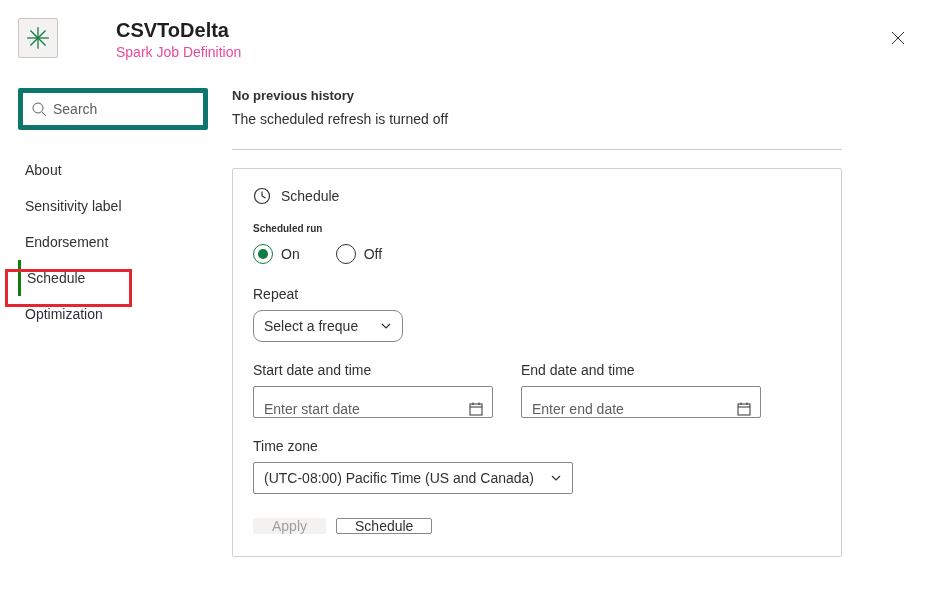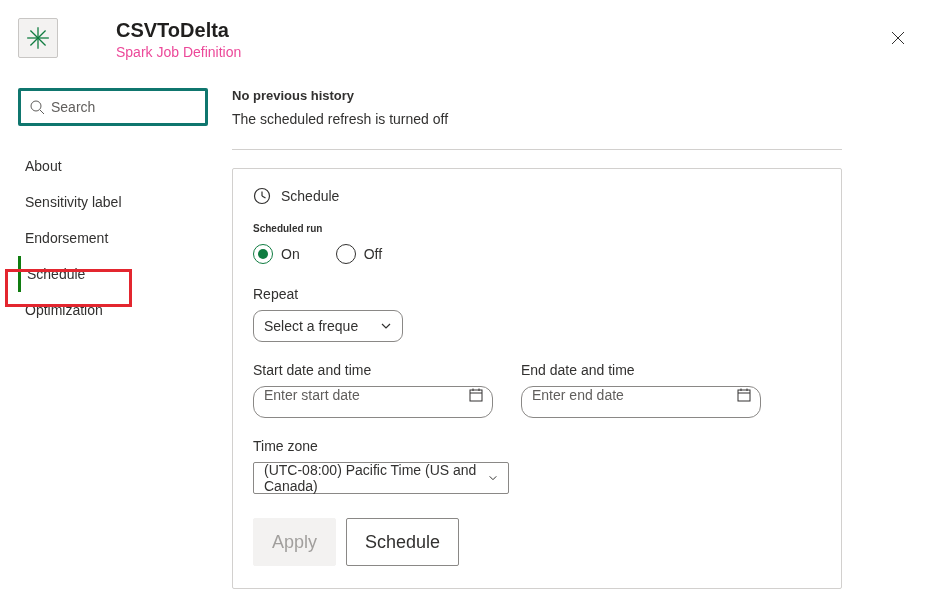--- a/index.html
+++ b/index.html
@@ -63,21 +63,21 @@
     gap: 24px;
   }
 
   
   .sidebar {
     width: 190px;
     flex-shrink: 0;
   }
   .search-box {
     height: 16px;
-    border: 3px solid #0f766e;
+    border: 5px solid #0f766e;
     border-radius: 2px;
     display: flex;
     align-items: center;
     padding: 16px 8px;
     margin-bottom: 22px;
   }
   .search-box svg { width: 16px; height: 16px; margin-right: 6px; flex-shrink:0; }
   .search-box input {
     border: none;
     outline: none;
@@ -185,57 +185,57 @@
     border: 1px solid #8a8886;
     border-radius: 2px;
     display: flex;
     align-items: center;
     justify-content: space-between;
     padding: 0 10px;
     cursor: pointer;
     background: #fff;
   }
   .select-narrow { width: 150px; border-radius: 9px; }
-  .select-wide { width: 256px; }
+  .select-wide { width: 320px; }
   .select-box svg { width: 12px; height: 12px; }
 
   .section { margin-bottom: 20px; }
 
   .date-row {
     display: flex;
     gap: 28px;
     margin-bottom: 20px;
   }
   .date-col { flex: 0 0 auto; width: 240px; }
   .date-input {
     height: 32px;
     border: 1px solid #8a8886;
-    border-radius: 12px;
-    display: flex;
-    align-items: flex-start;
+    border-radius: 2px;
+    display: flex;
+    align-items: flex-end;
     justify-content: space-between;
     padding: 0 8px 0 10px;
     cursor: text;
     background: #fff;
   }
   .date-input span.placeholder { color: #605e5c; }
   .date-input svg { width: 16px; height: 16px; }
 
   .btn-row {
     display: flex;
     gap: 10px;
     margin-top: 24px;
   }
   .btn {
-    height: 48px;
+    height: 16px;
     padding: 0 18px;
     border: 1px solid #8a8886;
     border-radius: 2px;
     background: #fff;
-    font-size: 18px;
+    font-size: 14px;
     cursor: pointer;
     display: flex;
     align-items: center;
   }
   .btn.disabled {
     background: #f3f2f1;
     border-color: #f3f2f1;
     color: #a19f9d;
     cursor: default;
   }

